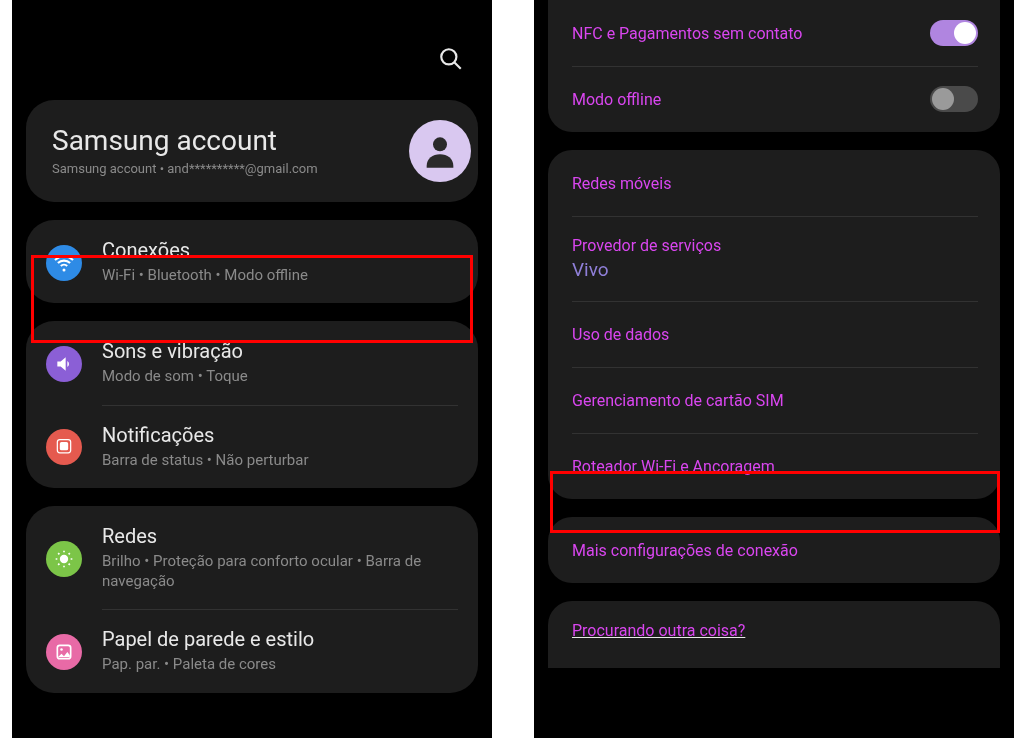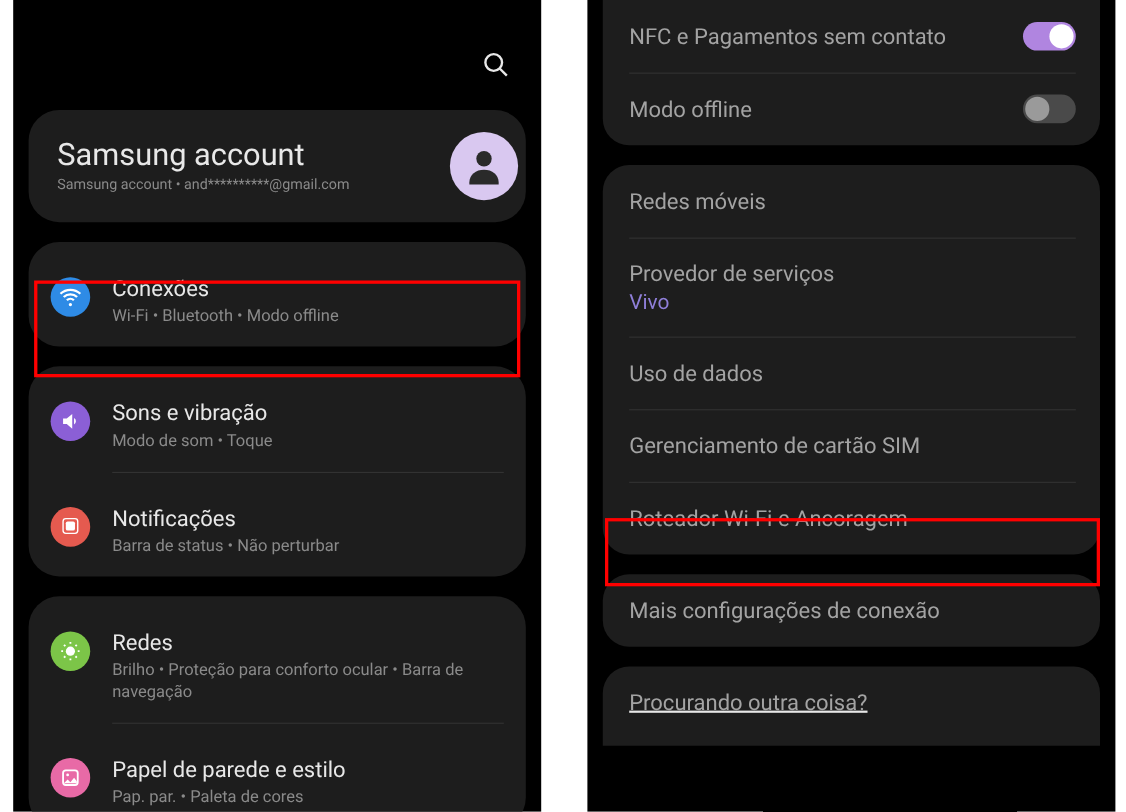--- a/index.html
+++ b/index.html
@@ -68,22 +68,22 @@
 
   .group {
     background: #1d1d1d;
     border-radius: 28px;
     margin: 0 14px 18px 14px;
     overflow: hidden;
   }
 
   .item {
     display: flex;
-    align-items: flex-start;
-    padding: 30px 22px 18px 20px;
+    align-items: center;
+    padding: 18px 22px 18px 20px;
     position: relative;
   }
   .item + .item::before {
     content: "";
     position: absolute;
     top: 0;
     left: 76px;
     right: 20px;
     height: 1px;
     background: #323232;
@@ -145,22 +145,22 @@
   .ritem + .ritem::before {
     content: "";
     position: absolute;
     top: 0;
     left: 24px;
     right: 22px;
     height: 1px;
     background: #323232;
   }
   .rlabel {
-    font-size: 20px;
-    color: #a3a3a3;
+    font-size: 16px;
+    color: #d946ef;
   }
   .rsub {
     font-size: 19px;
     color: #8f7fd8;
     margin-top: 3px;
   }
   .rtext { flex: 1; }
 
   .toggle {
     width: 48px; height: 26px;

